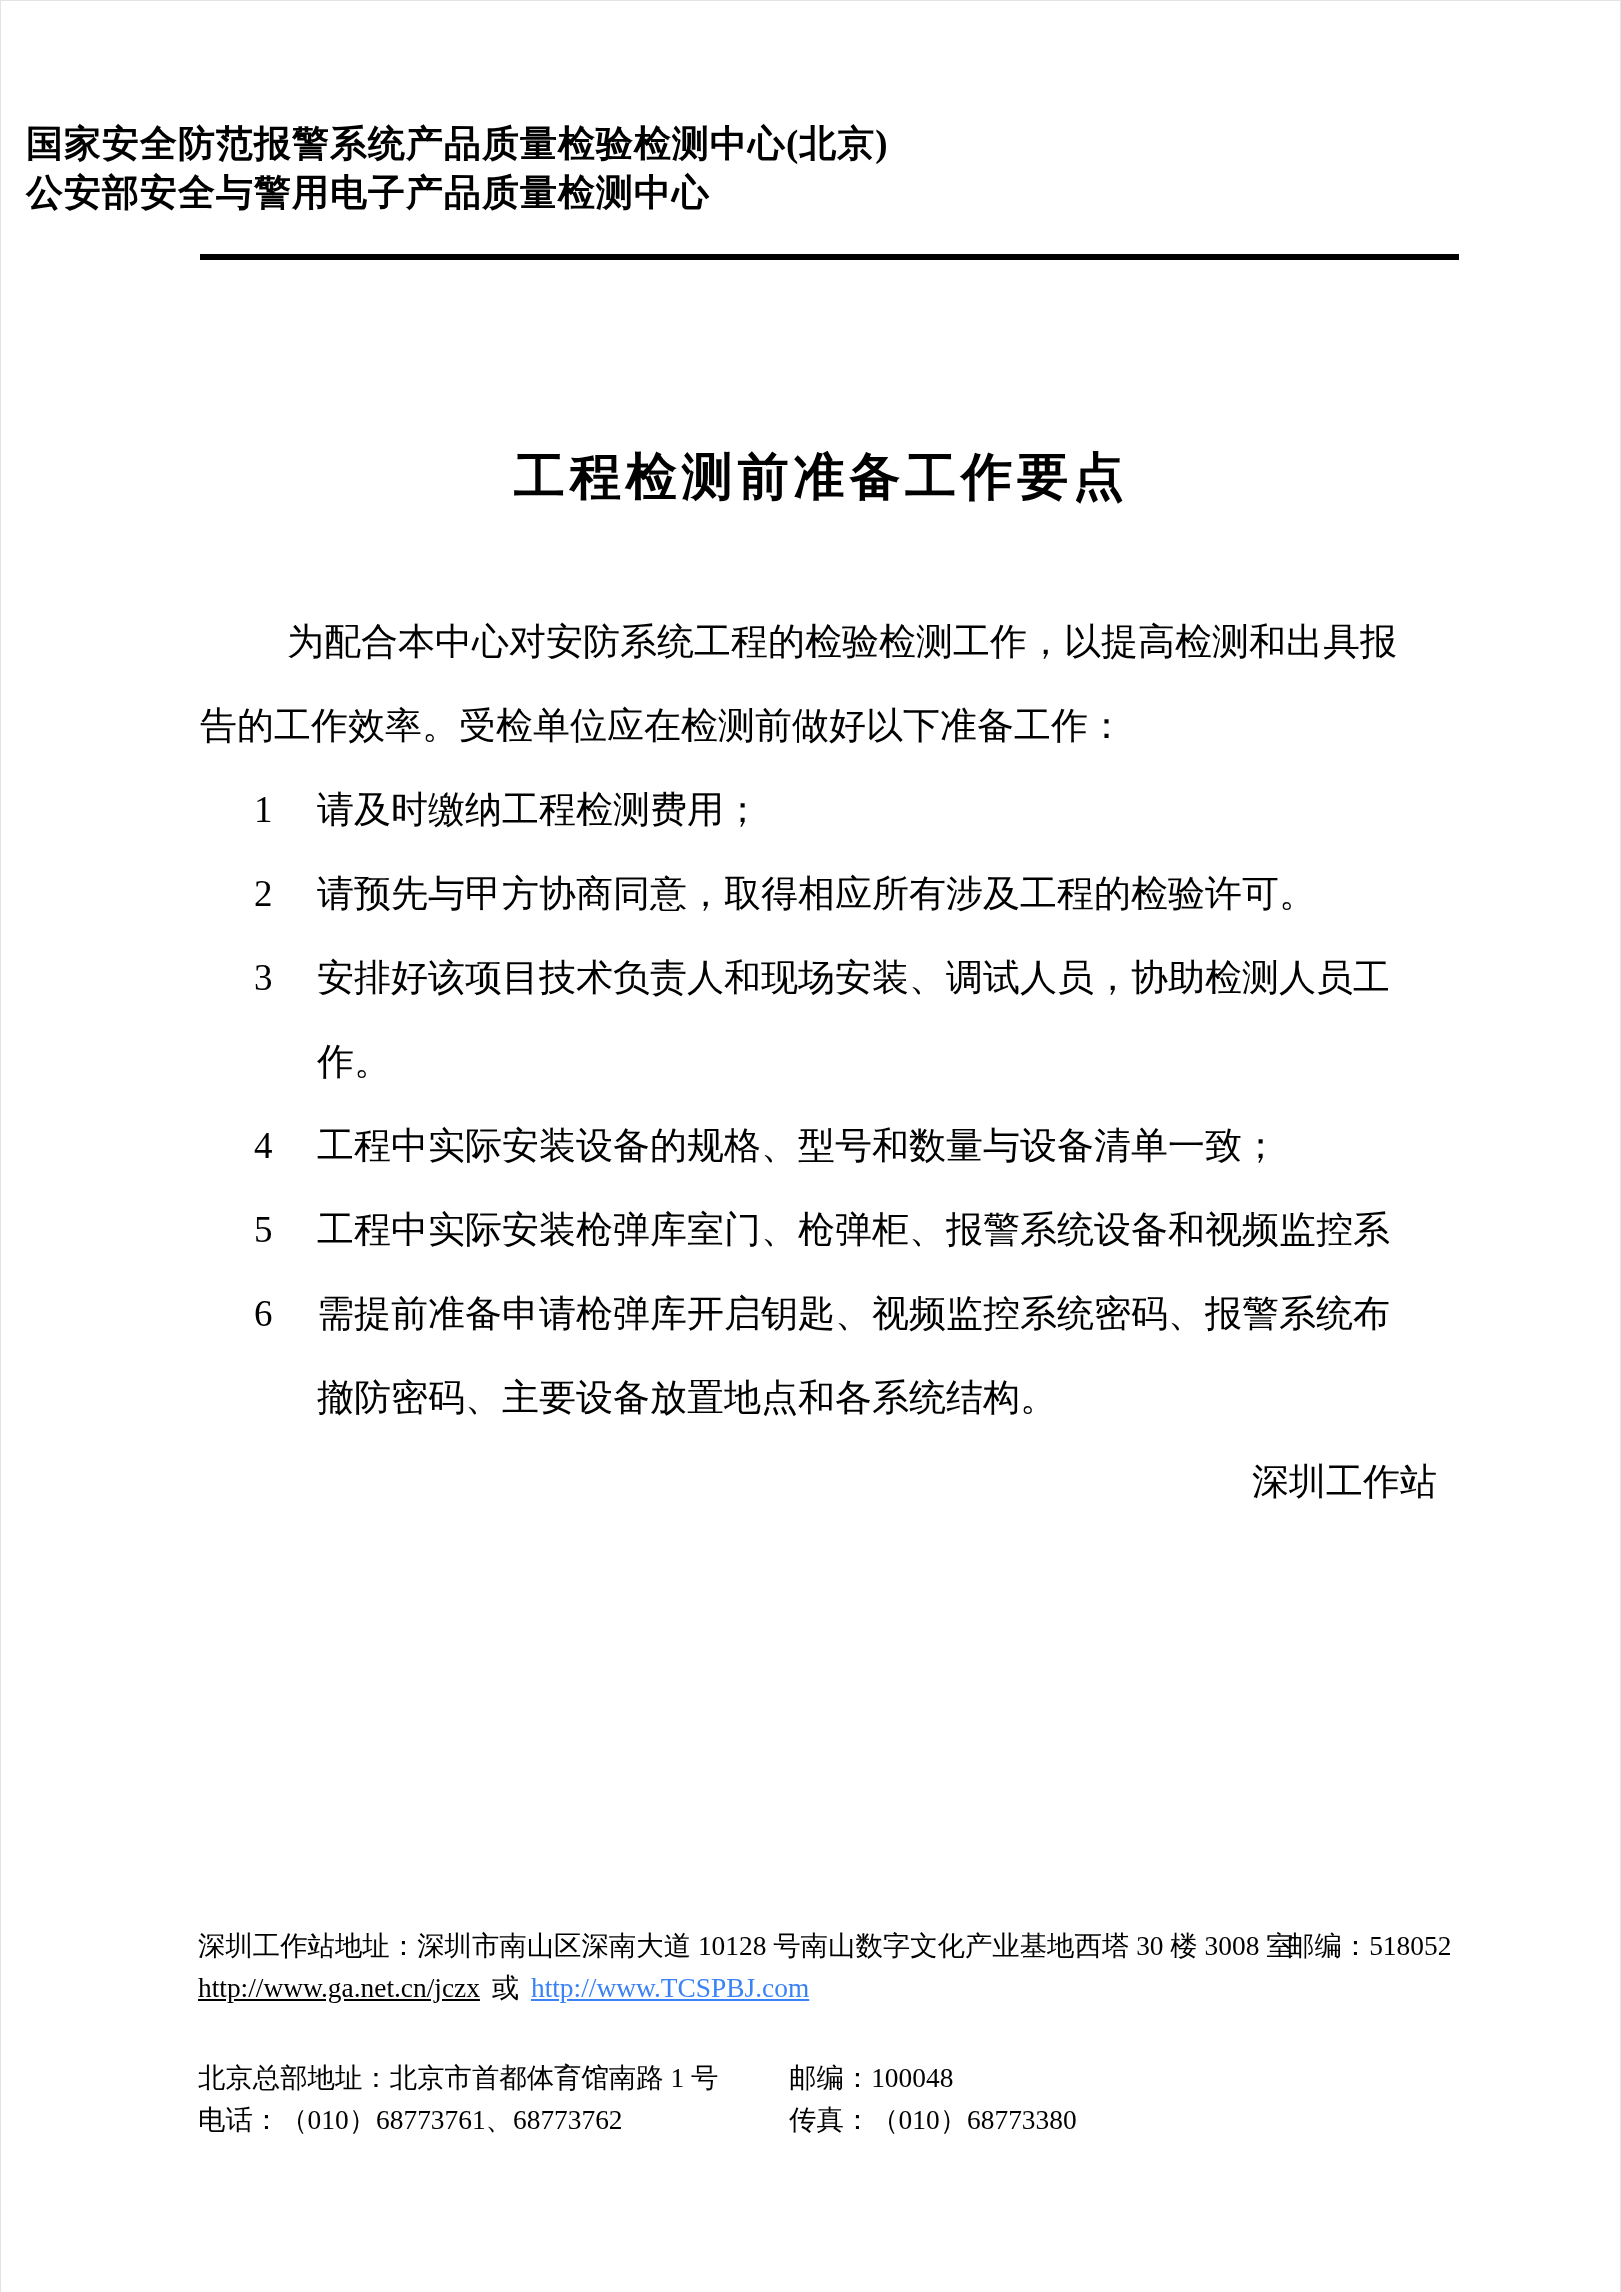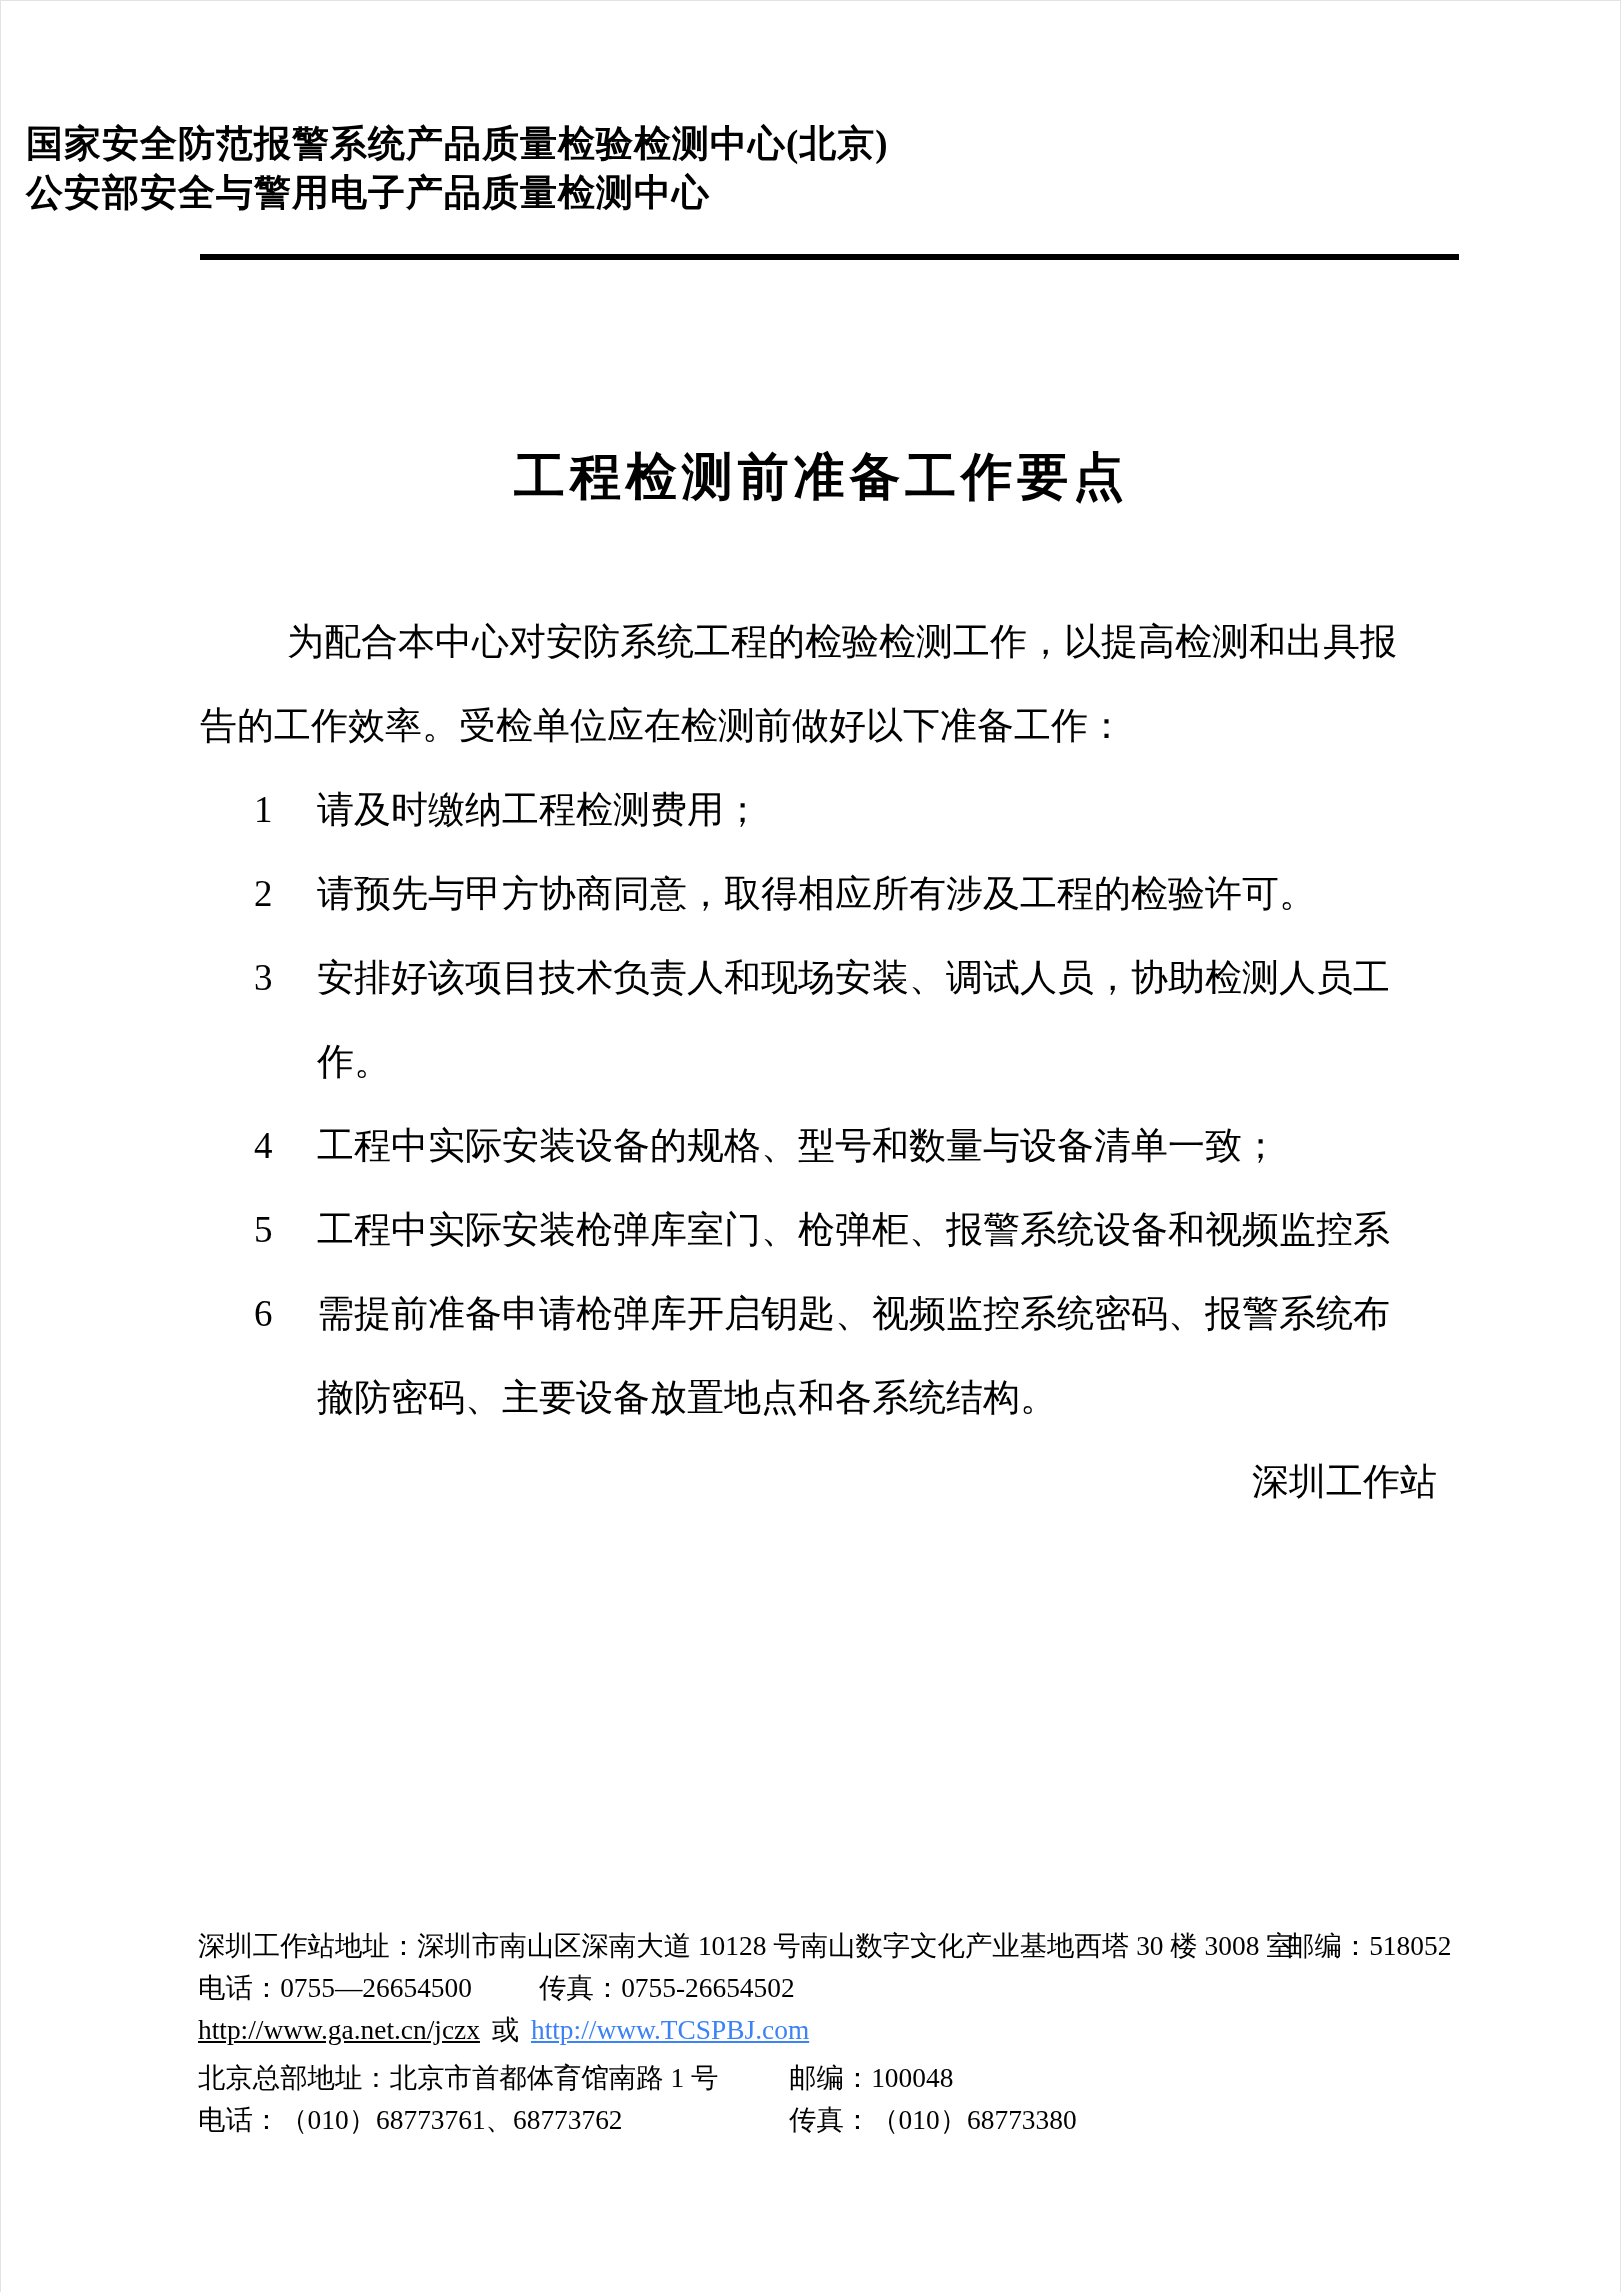--- a/index.html
+++ b/index.html
@@ -111,24 +111,20 @@
 
     <div class="line sig">深圳工作站</div>
   </div>
 
   <div class="footer-sz">
     <div class="fline">
       <span>深圳工作站地址：深圳市南山区深南大道 10128 号南山数字文化产业基地西塔 30 楼 3008 室</span>
       <span class="postal-sz">邮编：518052</span>
     </div>
     <div class="fline">
-      <span>电话：0755—26654500</span>
-      <span class="fax-sz">传真：0755-26654502</span>
-    </div>
-    <div class="fline">
       <a class="url">http://www.ga.net.cn/jczx</a><span class="sep">或</span><a class="url" style="color: #3b82f6;">http://www.TCSPBJ.com</a>
     </div>
   </div>
 
   <div class="footer-bj">
     <div class="fline">
       <span>北京总部地址：北京市首都体育馆南路 1 号</span>
       <span class="postal-bj">邮编：100048</span>
     </div>
     <div class="fline">

